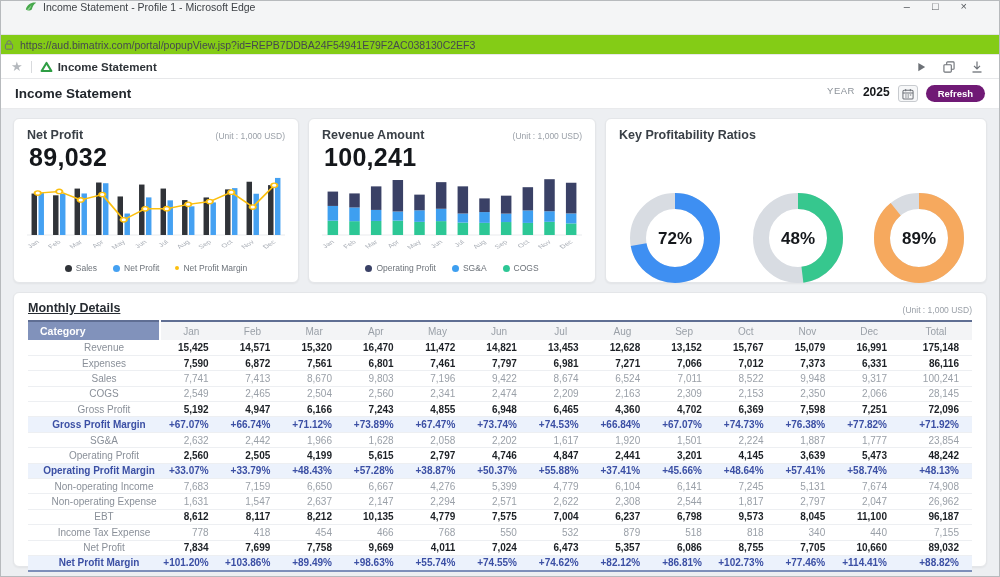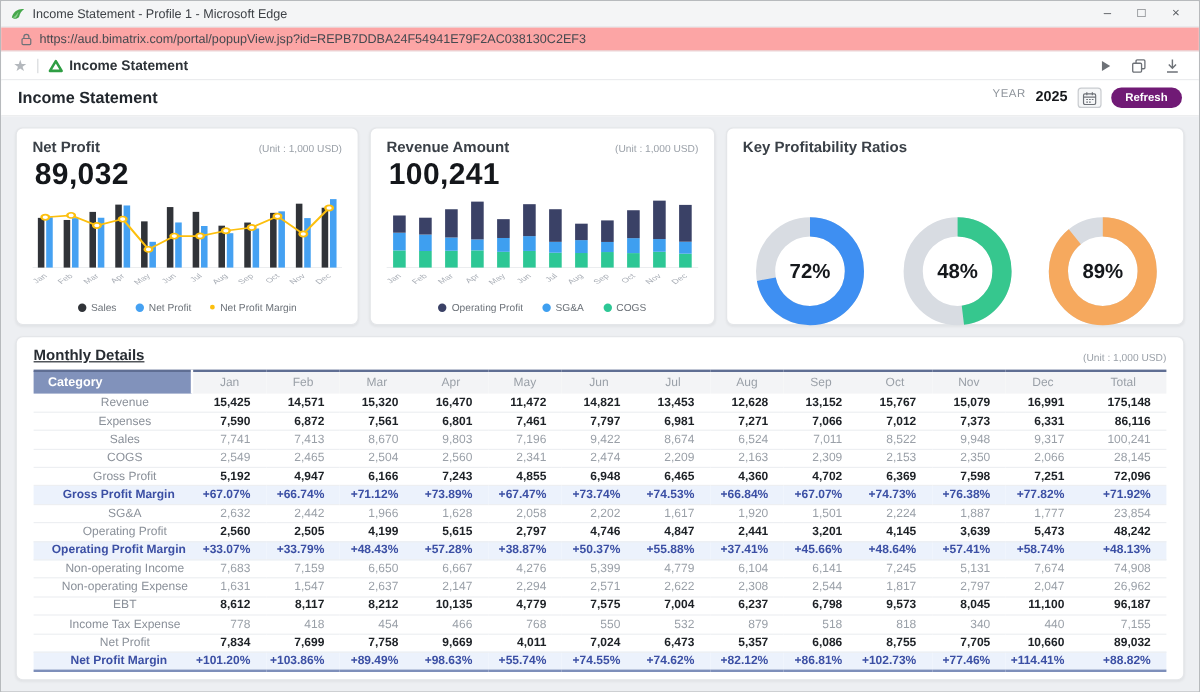--- a/index.html
+++ b/index.html
@@ -1,26 +1,26 @@
 <!DOCTYPE html>
 <html><head>
 <meta charset="utf-8">
 <style>
   * { box-sizing: border-box; margin: 0; padding: 0; }
   html,body { width:1000px; height:577px; overflow:hidden; font-family:"Liberation Sans", sans-serif; background:#fff; }
   .window { width:1000px; height:577px; border:1px solid #b7babd; display:flex; flex-direction:column; background:#fff; }
 
   
-  .titlebar { height:22px; flex:none; background:#f4f5f6; border-bottom:1px solid #e2e3e5; display:flex; align-items:center; padding:0 8px; }
+  .titlebar { height:34px; flex:none; background:#f4f5f6; border-bottom:1px solid #e2e3e5; display:flex; align-items:flex-start; padding:0 24px; }
   .title-text { font-size:10.5px; color:#3e4247; margin-left:6px; }
   .win-controls { margin-left:auto; display:flex; gap:22px; align-items:center; padding-right:8px; color:#54585d; font-size:11px; line-height:1; }
   .win-controls span { cursor:default; }
 
   
-  .urlbar { height:20px; flex:none; background:#fca5a5; border-bottom:1px solid #e7e8ea; display:flex; align-items:center; padding:0 16px; }
+  .urlbar { height:20px; flex:none; background:#84cc16; border-bottom:1px solid #e7e8ea; display:flex; align-items:center; padding:0 3px; }
   .url-text { font-size:10.5px; color:#45494f; margin-left:6px; }
 
   
   .toolbar { height:24px; flex:none; background:#fff; border-bottom:1px solid #e7e8ea; display:flex; align-items:center; padding:0 10px; }
   .star { color:#b4b8bd; font-size:13px; line-height:1; }
   .tb-divider { width:1px; height:12px; background:#d8dadd; margin:0 8px; }
   .app-title { font-size:11.5px; font-weight:bold; color:#2e3338; margin-left:5px; }
   .toolbar-right { margin-left:auto; display:flex; gap:16px; align-items:center; padding-right:6px; }
 
   

